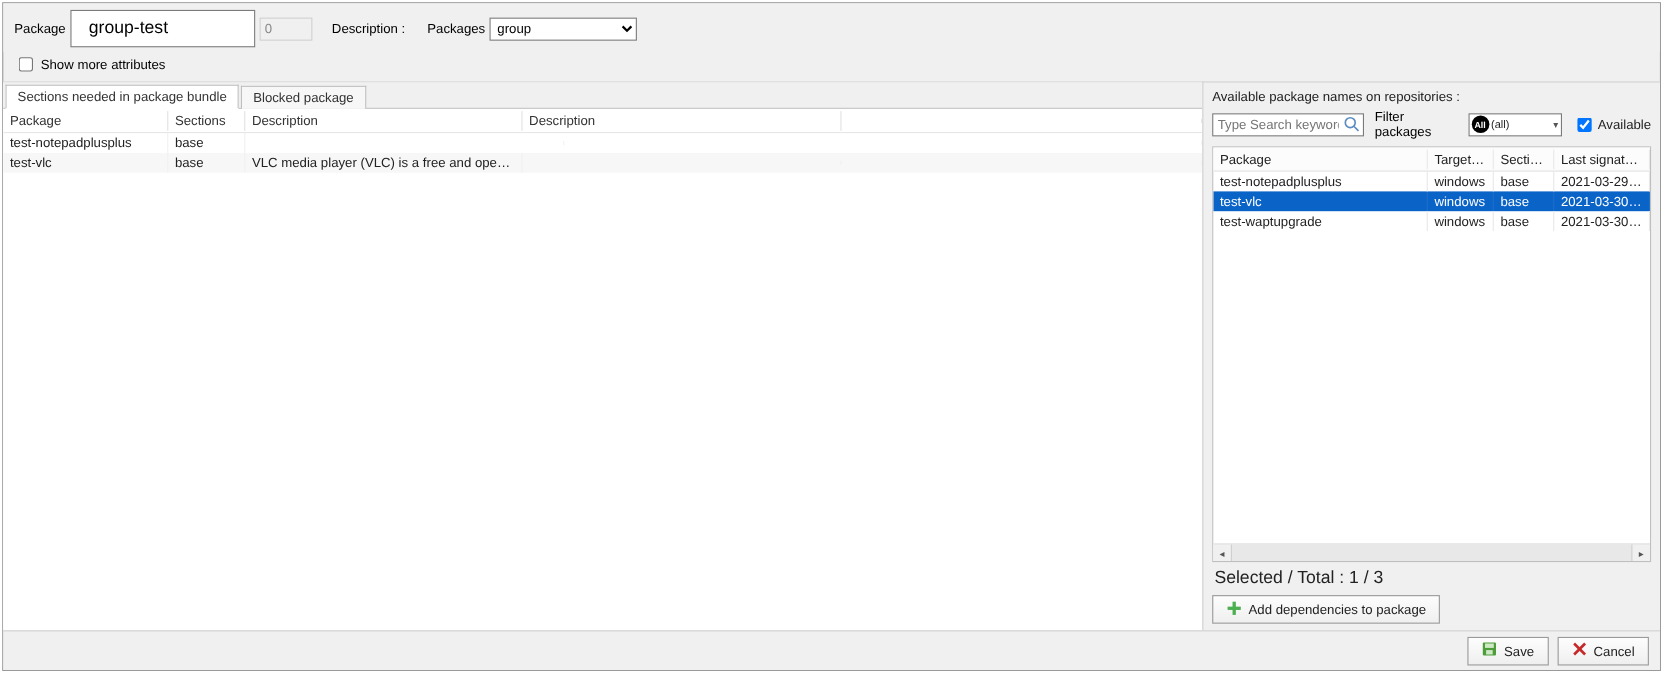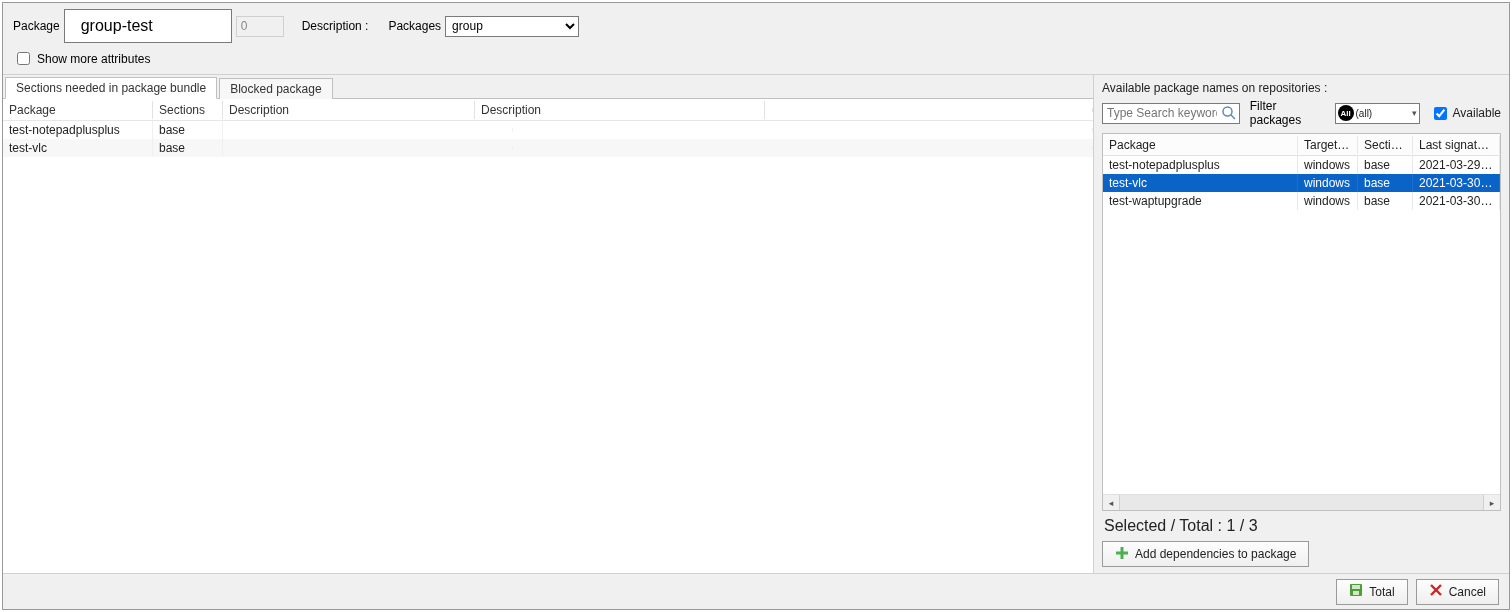--- a/index.html
+++ b/index.html
@@ -291,20 +291,21 @@
         </div>
         <div class="trow">
           <div class="td lw-pkg">test-notepadplusplus</div>
           <div class="td lw-sec">base</div>
           <div class="td lw-dep"></div>
           <div class="td lw-rest"></div>
         </div>
         <div class="trow alt">
           <div class="td lw-pkg">test-vlc</div>
           <div class="td lw-sec">base</div>
+          <div class="td lw-desc">VLC media player (VLC) is a free and open-...</div>
           <div class="td lw-dep"></div>
           <div class="td lw-rest"></div>
         </div>
       </div>
     </div>
 
     <div class="rightpane">
       <div class="rtop">Available package names on repositories :</div>
       <div class="rcontrols">
         <div class="searchwrap">
@@ -380,21 +381,21 @@
 
   <div class="bottombar">
     <button class="btn save">
       <span>
         <svg viewBox="0 0 14 14">
             <rect x="1" y="1" width="12" height="12" rx="1" fill="#4d9e3a"></rect>
             <rect x="3" y="2" width="8" height="4" fill="#cfe8c6"></rect>
             <rect x="4" y="8" width="6" height="4" fill="#cfe8c6"></rect>
           </svg>
       </span>
-      <span>Total</span>
+      <span>Save</span>
     </button>
     <button class="btn cancel">
       <span>
         <svg viewBox="0 0 14 14">
             <line x1="2" y1="2" x2="12" y2="12" stroke="#c62828" stroke-width="2.4"></line>
             <line x1="12" y1="2" x2="2" y2="12" stroke="#c62828" stroke-width="2.4"></line>
           </svg>
       </span>
       <span>Cancel</span>
     </button>

